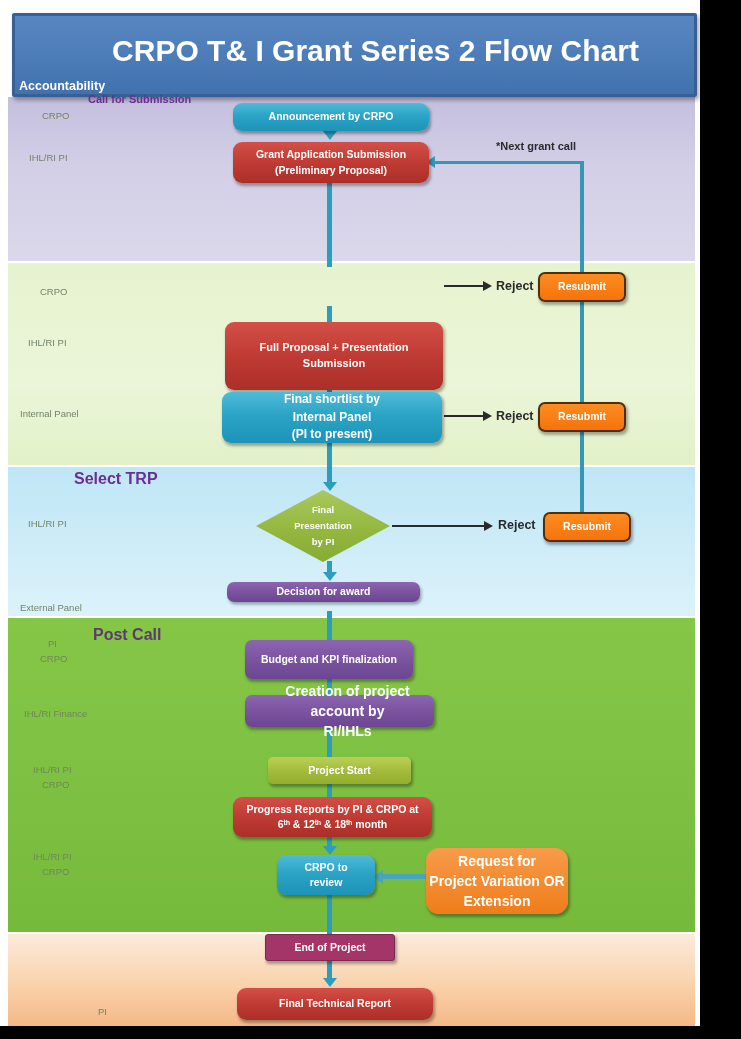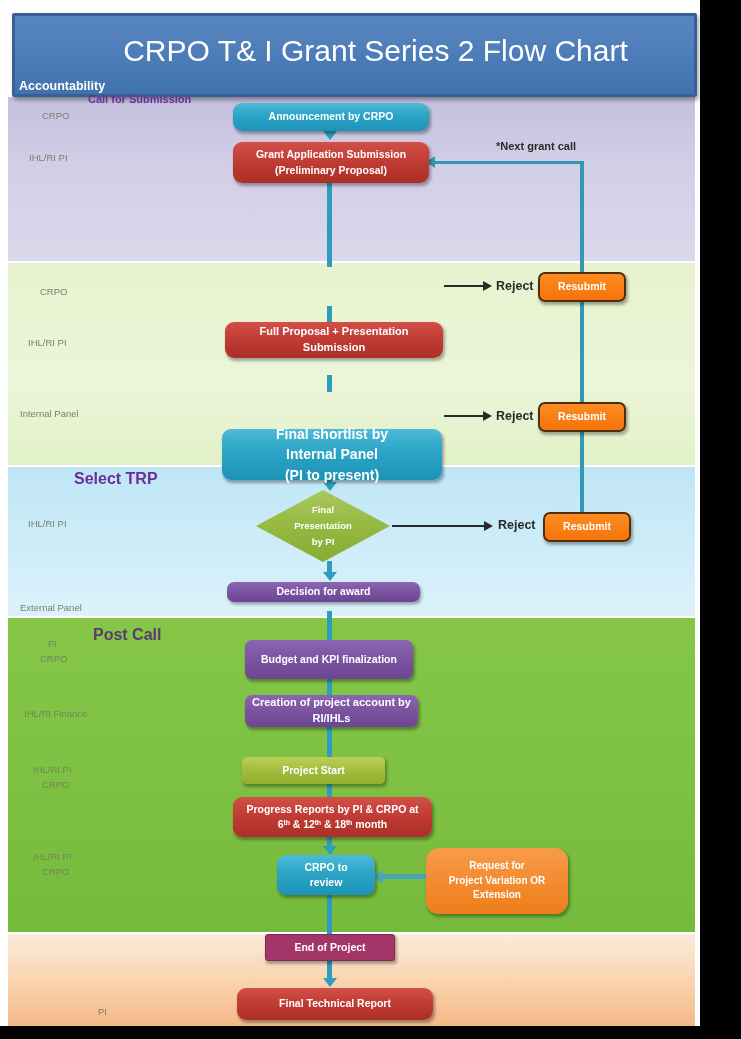--- a/index.html
+++ b/index.html
@@ -5,21 +5,21 @@
   html,body{margin:0;padding:0;}
   body{background:#555;font-family:"Liberation Sans","DejaVu Sans",sans-serif;}
   .stage{position:relative;width:741px;height:1039px;background:#000;overflow:hidden;}
   .page{position:absolute;left:0;top:0;width:700px;height:1026px;background:#fff;}
 
   
   .hdr{position:absolute;left:12px;top:13px;width:679px;height:78px;
        background:linear-gradient(180deg,#5886c0 0%,#4c7cb8 55%,#4272ae 100%);
        border:3px solid #3a5f95;border-radius:2px;box-shadow:2px 3px 4px rgba(0,0,0,.35);}
   .hdr h1{margin:0;position:absolute;left:0;right:0;top:18px;text-align:center;
-       color:#fff;font-size:30px;font-weight:normal;letter-spacing:0px;padding-left:42px;}
+       color:#fff;font-size:30px;font-weight:bold;letter-spacing:0px;padding-left:42px;}
   .acct{position:absolute;left:4px;bottom:1px;color:#fff;font-size:12.5px;font-weight:bold;}
 
   
   .band{position:absolute;left:8px;width:687px;}
   .band1{top:97px;height:164px;background:linear-gradient(180deg,#c4bfdd 0%,#d2cee6 40%,#dbd8eb 100%);}
   .band2{top:263px;height:202px;background:linear-gradient(180deg,#e7f3cf 0%,#ebf5d8 60%,#e2f1c8 100%);}
   .band3{top:467px;height:149px;background:linear-gradient(180deg,#bfe6f6 0%,#cdecf8 50%,#dcf2fb 100%);}
   .band4{top:618px;height:314px;background:linear-gradient(180deg,#85c647 0%,#7dc041 60%,#76ba3b 100%);}
   .band5{top:934px;height:92px;background:linear-gradient(180deg,#fcebdc 0%,#f9d2ac 55%,#f4b887 100%);}
 
@@ -131,37 +131,37 @@
   <div class="blk-arr" style="left:484px;top:521px;"></div>
   <div class="note" style="left:498px;top:518px;font-size:12.5px;">Reject</div>
 
   <div class="req-line" style="left:382px;top:874px;width:44px;"></div>
   <div class="req-arr" style="left:373px;top:870px;"></div>
 
   <div class="box teal" style="left:233px;top:103px;width:196px;height:28px;font-size:10.5px;">Announcement by CRPO</div>
   <div class="box redb" style="left:233px;top:142px;width:196px;height:41px;font-size:10.5px;">Grant Application Submission
 (Preliminary Proposal)</div>
   <div class="box orange-s" style="left:538px;top:272px;width:84px;height:26px;">Resubmit</div>
-  <div class="box redb" style="left:225px;top:322px;width:218px;height:36px;font-size:11px;">Full Proposal + Presentation
+  <div class="box redb" style="left:225px;top:322px;width:218px;height:68px;font-size:11px;">Full Proposal + Presentation
 Submission</div>
-  <div class="box teal" style="left:222px;top:392px;width:220px;height:51px;font-size:14px;margin-top:37px;">Final shortlist by
+  <div class="box teal" style="left:222px;top:392px;width:220px;height:51px;font-size:12px;">Final shortlist by
 Internal Panel
 (PI to present)</div>
   <div class="box orange-s" style="left:538px;top:402px;width:84px;height:26px;">Resubmit</div>
   <div class="diamond" style="left:256px;top:490px;width:134px;height:72px;font-size:9.5px;line-height:1.7;">Final
 Presentation
 by PI</div>
   <div class="box orange-s" style="left:543px;top:512px;width:84px;height:26px;">Resubmit</div>
   <div class="box purpleb" style="left:227px;top:582px;width:193px;height:20px;font-size:10.5px;">Decision for award</div>
   <div class="box purpleb" style="left:245px;top:640px;width:168px;height:39px;font-size:10.5px;">Budget and KPI finalization</div>
-  <div class="box purpleb" style="left:245px;top:695px;width:173px;height:32px;font-size:11px;">Creation of project account by
+  <div class="box purpleb" style="left:245px;top:695px;width:173px;height:32px;font-size:14px;padding-left:16px;">Creation of project account by
 RI/IHLs</div>
-  <div class="box oliveb" style="left:242px;top:757px;width:143px;height:27px;font-size:10.5px;">Project Start</div>
+  <div class="box oliveb" style="left:268px;top:757px;width:143px;height:27px;font-size:10.5px;">Project Start</div>
   <div class="box redb" style="left:233px;top:797px;width:199px;height:40px;font-size:10.5px;">Progress Reports by PI &amp; CRPO at
 6ᵗʰ &amp; 12ᵗʰ &amp; 18ᵗʰ month</div>
   <div class="box teal" style="left:277px;top:855px;width:98px;height:40px;font-size:10.5px;">CRPO to
 review</div>
-  <div class="box orange-b" style="left:426px;top:848px;width:142px;height:66px;font-size:10px;">Request for
+  <div class="box orange-b" style="left:426px;top:848px;width:142px;height:66px;font-size:14px;">Request for
 Project Variation OR
 Extension</div>
   <div class="box magentab" style="left:265px;top:934px;width:128px;height:25px;font-size:10.5px;">End of Project</div>
   <div class="box redb" style="left:237px;top:988px;width:196px;height:32px;font-size:10.5px;">Final Technical Report</div>
 </div>
 
 </body></html>

